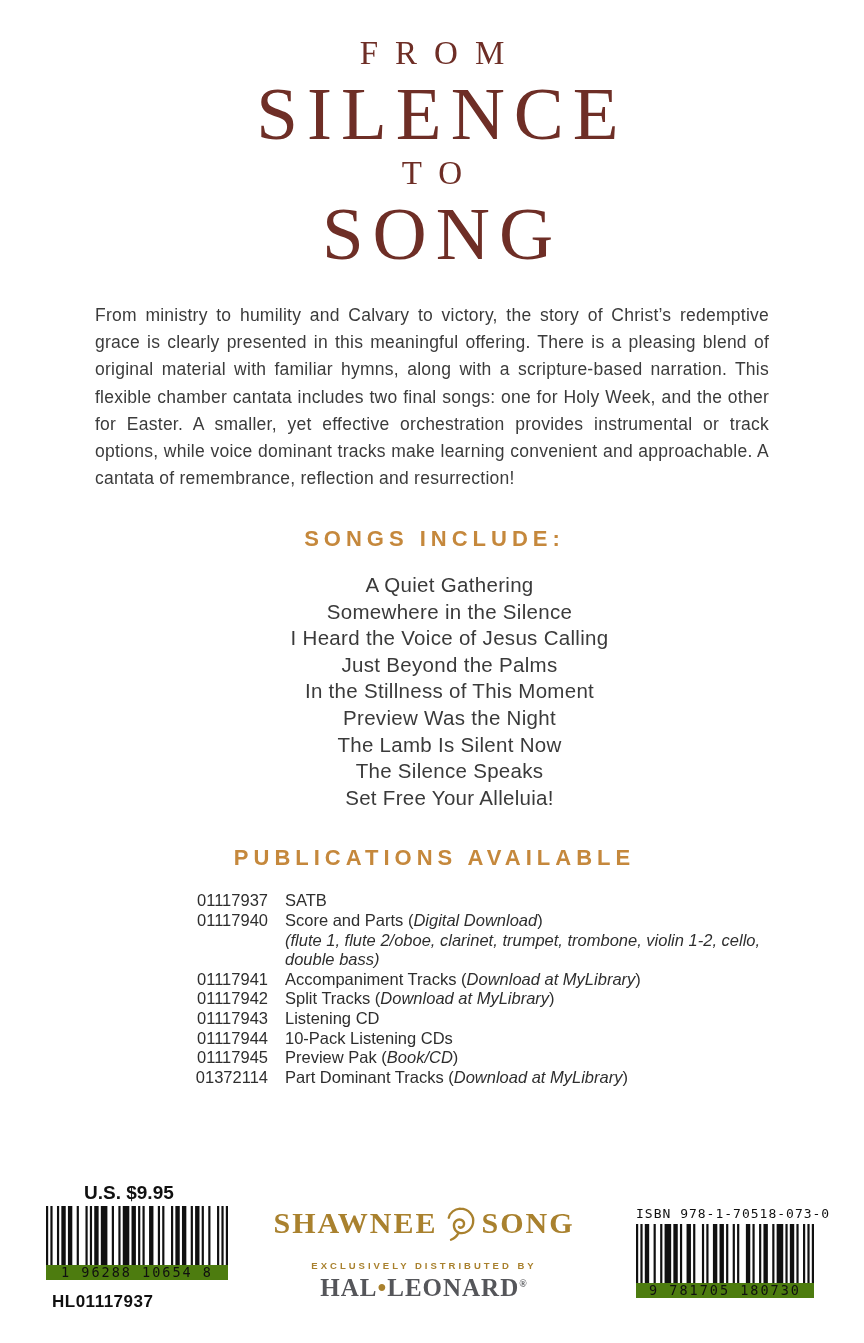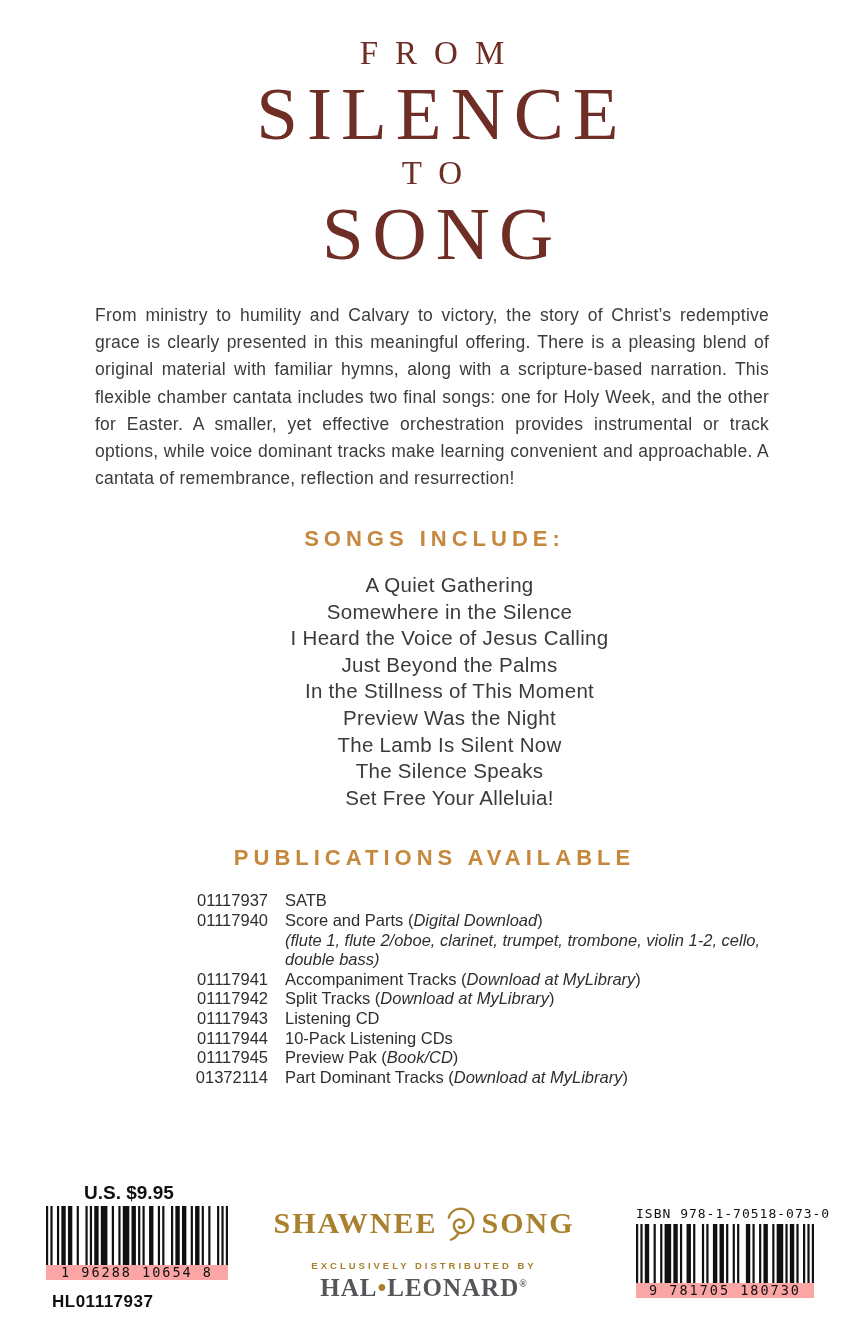--- a/index.html
+++ b/index.html
@@ -48,21 +48,21 @@
   .pub-desc{margin-left:17px;width:505px;}
   .it{font-style:italic;}
   
   .footer{position:absolute;left:0;right:16px;top:1178px;height:165px;}
   .price{position:absolute;left:84px;top:4px;font-size:19px;font-weight:bold;color:#101010;}
   .barcode{position:absolute;background:#fff;}
   .barcode .bars{display:block;width:100%;height:100%;}
   .barcode .bars rect{fill:#101010;}
   .bc-digits{
     position:absolute;left:0;right:0;bottom:0;height:15px;line-height:15px;
-    background:#fca5a5;font-family:"DejaVu Sans Mono", monospace;
+    background:#4d7c0f;font-family:"DejaVu Sans Mono", monospace;
     font-size:13.5px;text-align:center;letter-spacing:2px;color:#101010;white-space:nowrap;
   }
   .bc-left{left:46px;top:28px;width:182px;height:74px;}
   .hl-code{position:absolute;left:52px;top:114px;font-weight:bold;font-size:17px;color:#101010;letter-spacing:0.5px;}
   .shawnee{
     position:absolute;left:0;right:0;top:28px;text-align:center;
     color:var(--logo-gold);font-family:"Liberation Serif", serif;
     font-weight:bold;font-size:30px;letter-spacing:2px;
   }
   .shawnee .swirl{display:inline-block;width:36px;height:36px;vertical-align:-9px;margin:0 4px;}

